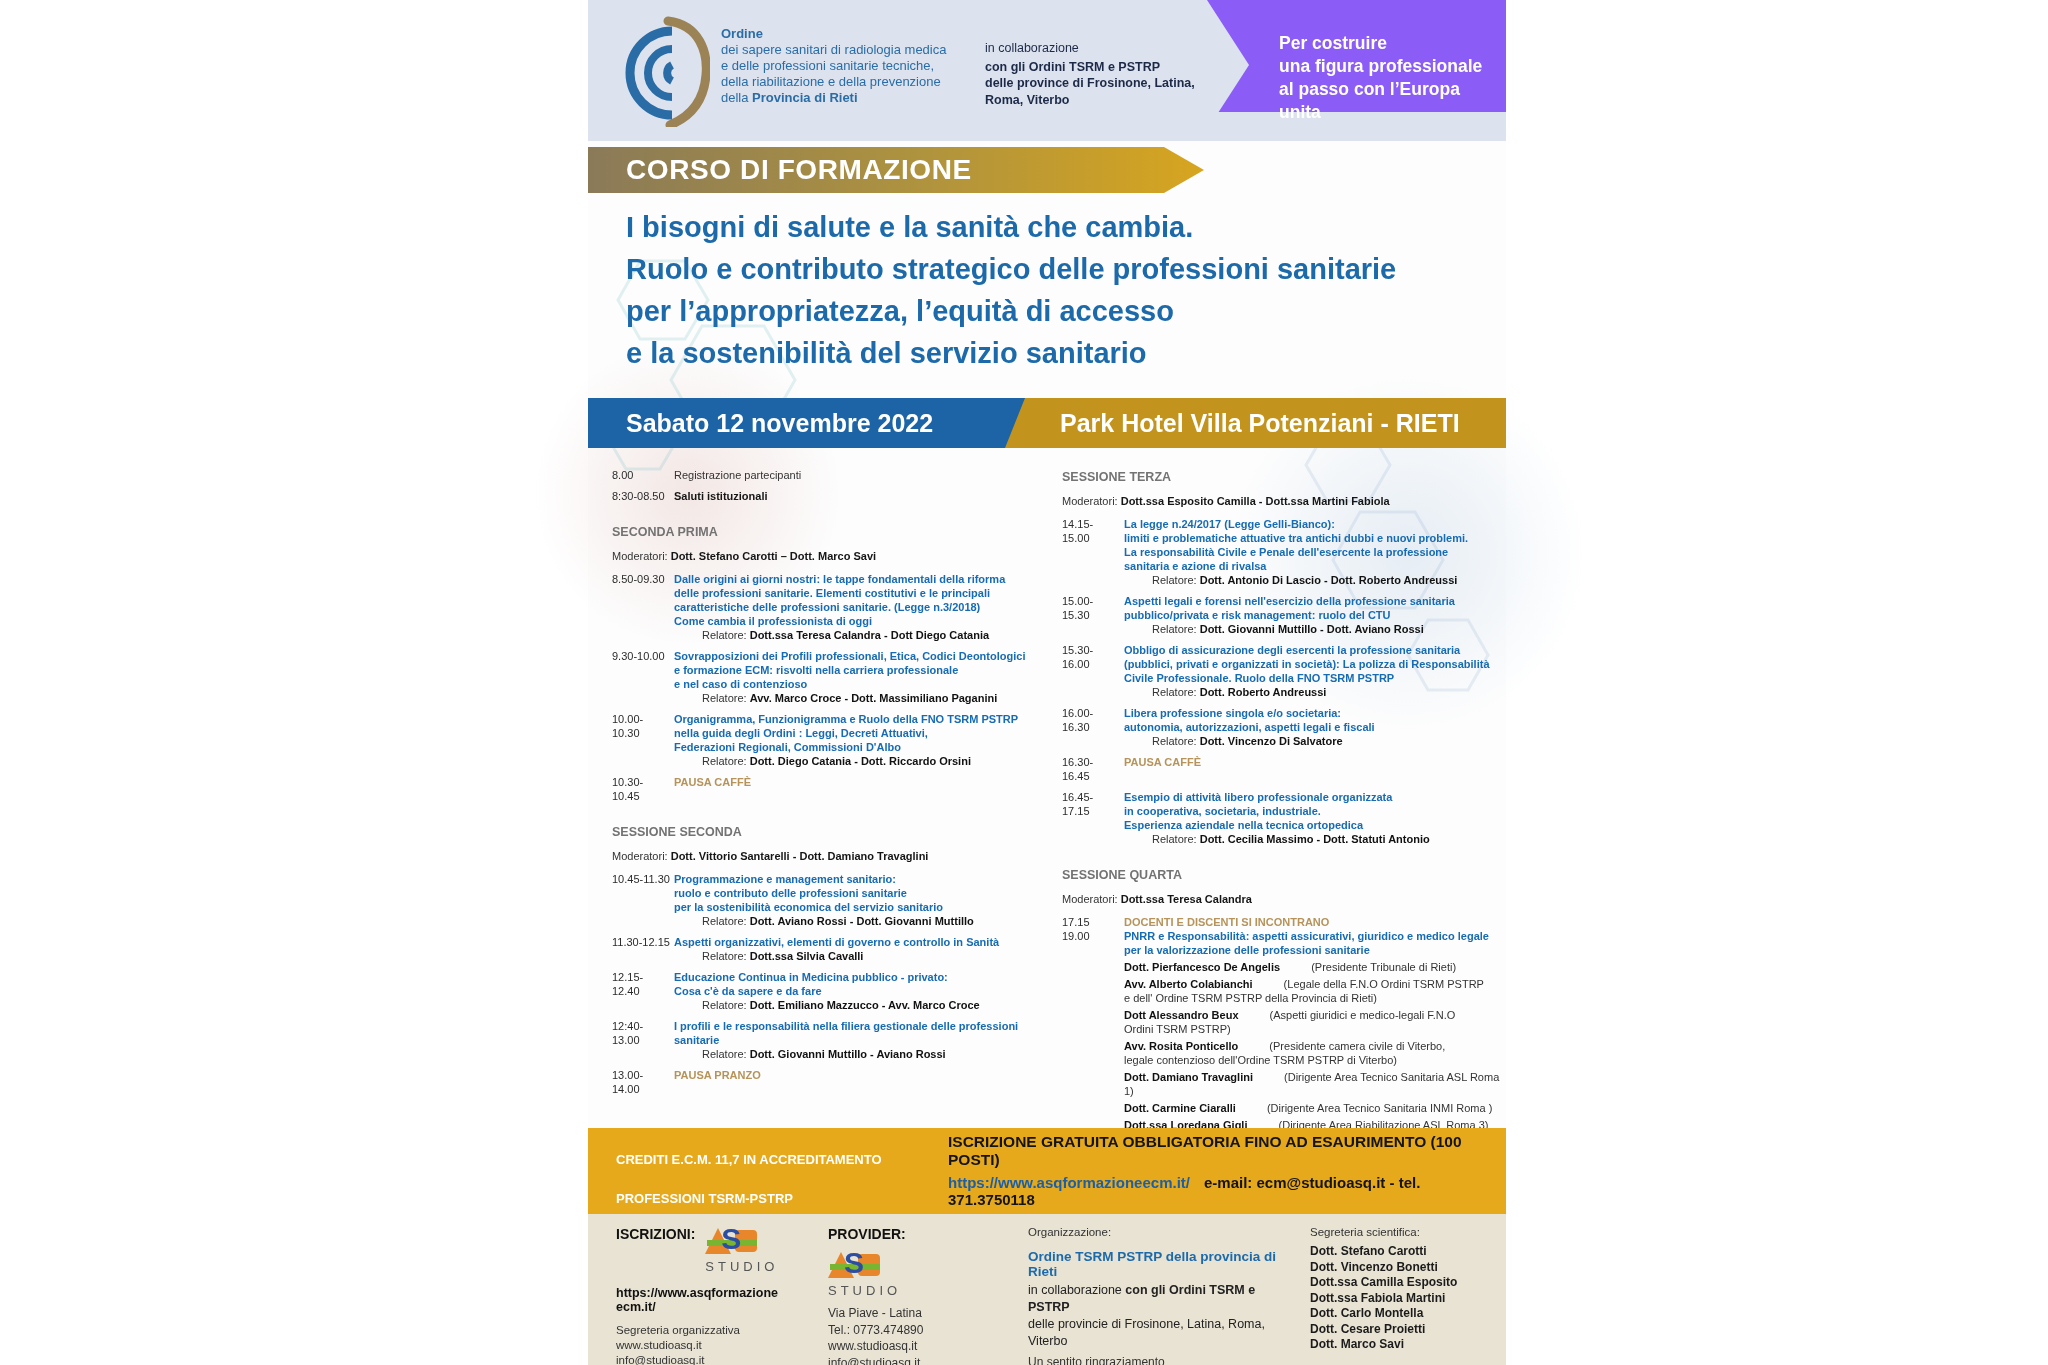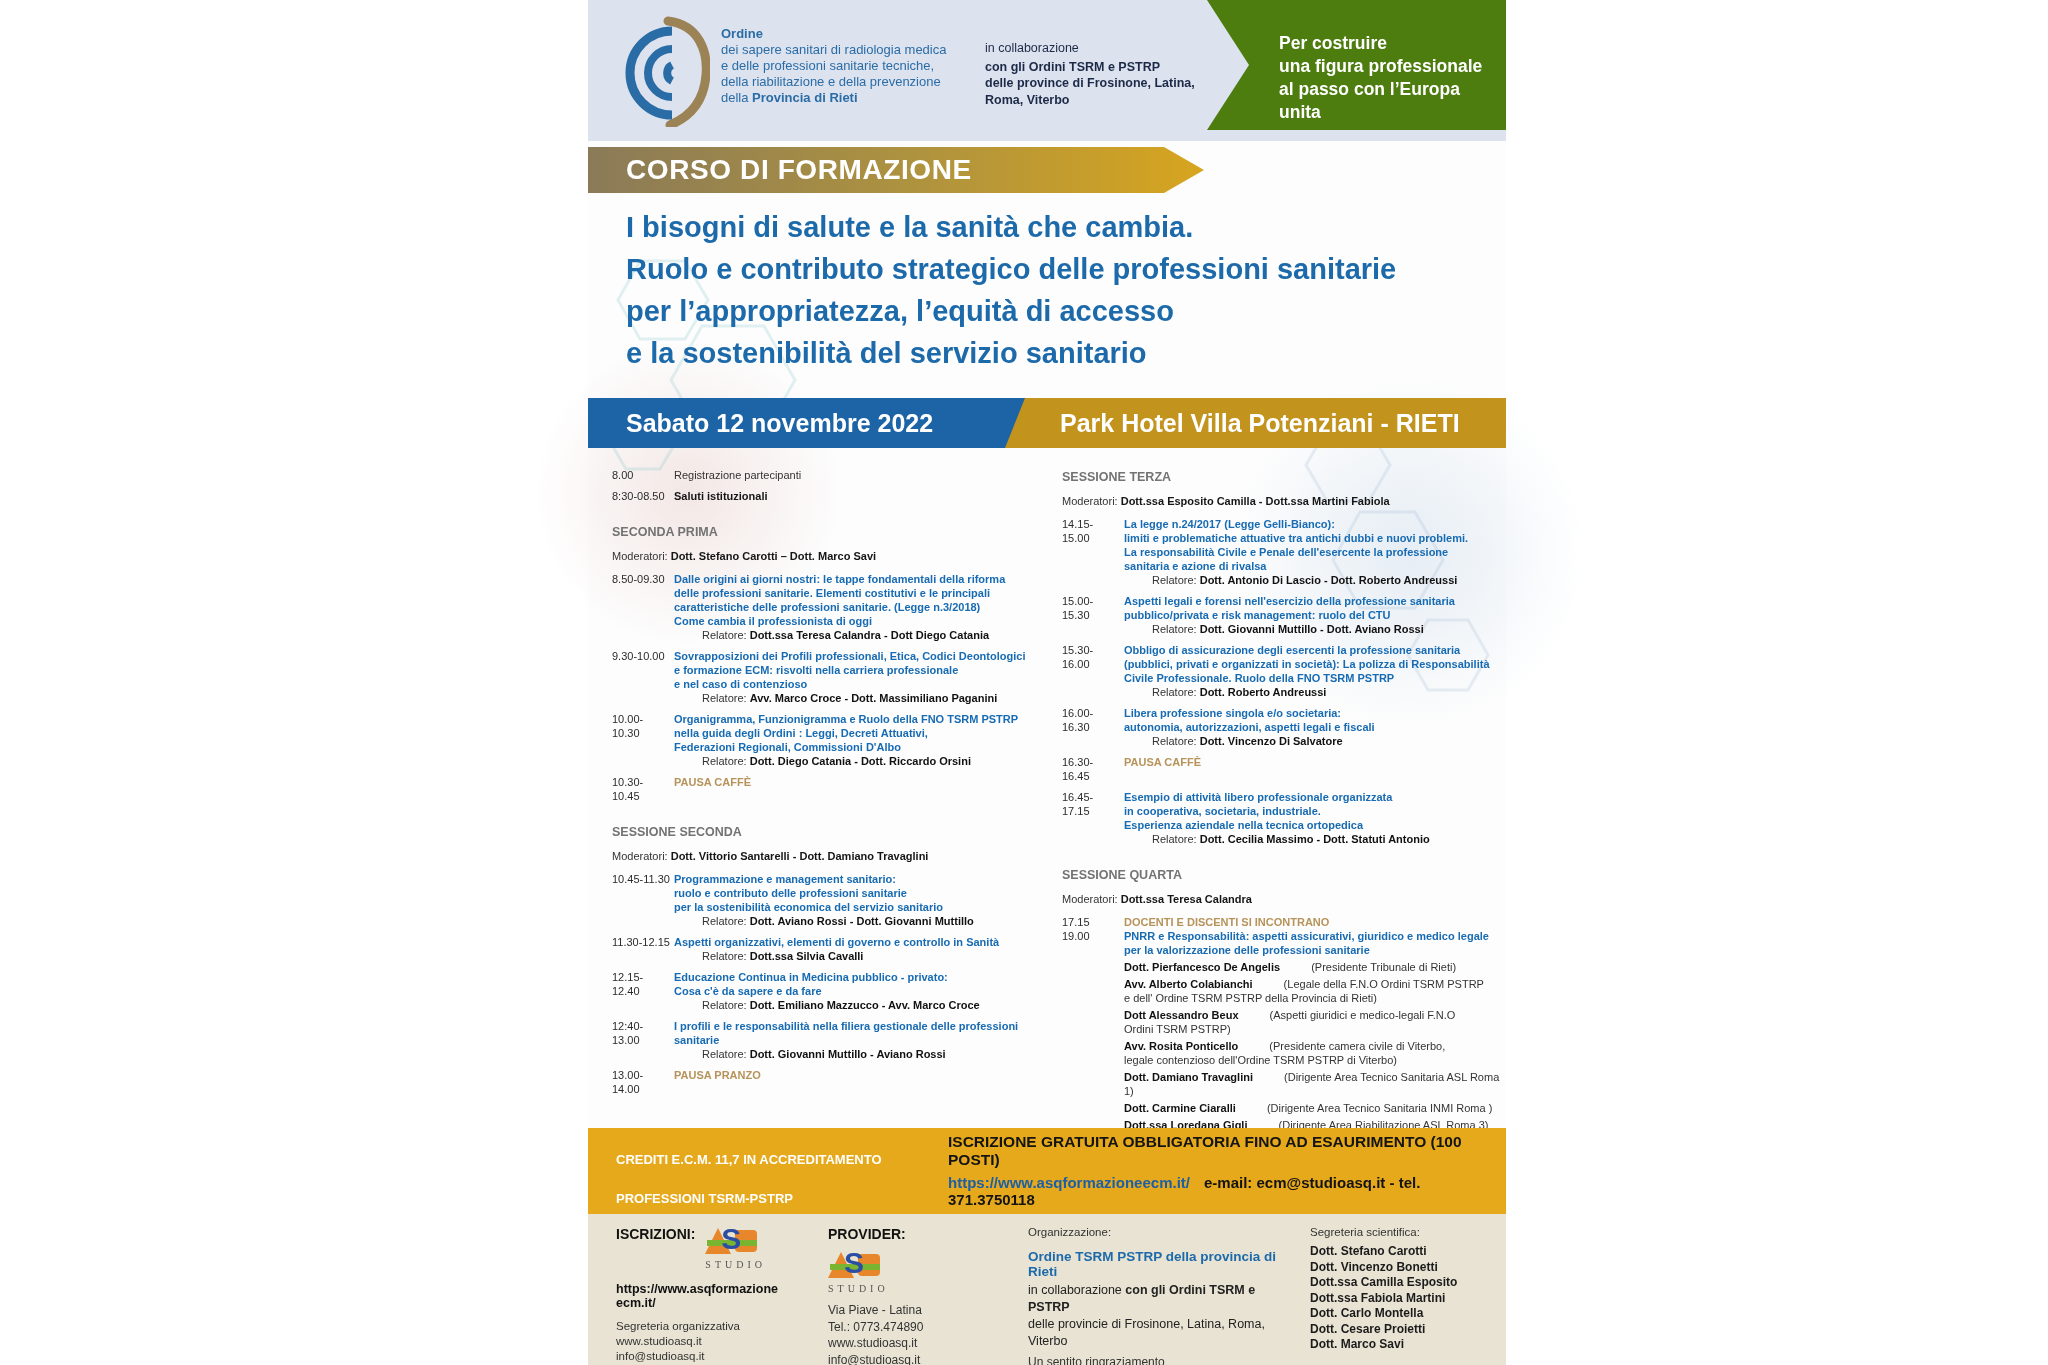--- a/index.html
+++ b/index.html
@@ -8,21 +8,21 @@
   .poster{position:absolute;left:588px;top:0;width:918px;height:1365px;background:#fdfdfd;}
 
   
   .hdr{position:absolute;left:0;top:0;width:100%;height:141px;background:#dde2ef;}
   .ordine-logo{position:absolute;left:36px;top:15px;}
   .orgtxt{position:absolute;left:133px;top:26px;color:#2a6da6;font-size:13px;line-height:16px;}
   .orgtxt .b{font-weight:bold;}
   .collab{position:absolute;left:397px;top:40px;color:#1c2a47;font-size:12.5px;line-height:16.5px;}
   .collab .intro{font-weight:normal;margin-bottom:2px;}
   .collab .b{font-weight:bold;}
-  .tagbox{position:absolute;right:0;top:0;width:299px;height:130px;background:#4d7c0f;}
+  .tagbox{position:absolute;right:0;top:0;width:299px;height:112px;background:#8b5cf6;}
   .tag-chev{position:absolute;left:0;top:0;width:0;height:0;border-top:65px solid transparent;border-bottom:65px solid transparent;border-left:42px solid #dde2ef;}
   .tag-text{position:absolute;left:72px;top:32px;color:#ffffff;font-weight:bold;font-size:17.5px;line-height:23px;}
 
   
   .banner{position:absolute;left:0;top:147px;height:46px;width:616px;
     background:linear-gradient(90deg,#8a7a58 0%,#ad923f 52%,#d7a51f 100%);
     clip-path:polygon(0 0,576px 0,616px 50%,576px 100%,0 100%);
     color:#fff;font-size:28px;font-weight:bold;letter-spacing:.6px;line-height:46px;padding-left:38px;}
 
   
@@ -93,21 +93,21 @@
 
   
   .asq{position:relative;display:inline-block;}
   .asq .shapes{position:relative;}
   .asq .a-tri{position:absolute;left:0;top:2px;width:0;height:0;
     border-left:13px solid transparent;border-right:13px solid transparent;border-bottom:26px solid #e8862b;}
   .asq .q-box{position:absolute;left:30px;top:4px;width:22px;height:22px;border-radius:4px;background:#e8862b;}
   .asq .g-bar{position:absolute;left:2px;top:14px;width:50px;height:6px;background:#7ab531;}
   .asq .s-letter{position:absolute;left:16px;top:-4px;font-size:30px;font-weight:bold;color:#2b4ea2;}
   .asq .shapes{width:54px;height:30px;}
-  .studio{font-size:10px;letter-spacing:4px;color:#555;margin-top:3px;text-align:left;font-family:Liberation Serif, serif;}
+  .studio{font-size:13px;letter-spacing:4px;color:#555;margin-top:3px;text-align:left;}
 </style>
 </head>
 <body>
 
 <div class="poster">
 
   <div class="hdr">
     <div class="ordine-logo">
       <svg width="86" height="112" viewBox="0 0 86 112">
         <path d="M44 6 C 76 10 84 38 82 60 C 80 86 66 102 46 110" stroke="#9b8356" stroke-width="9" fill="none" stroke-linecap="round"></path>

